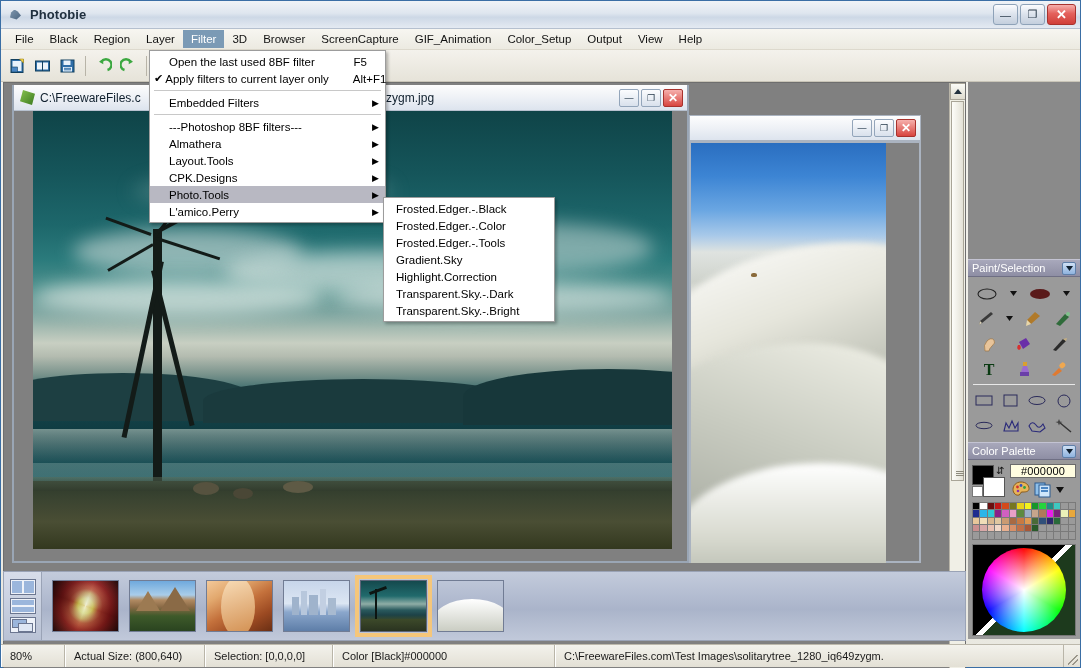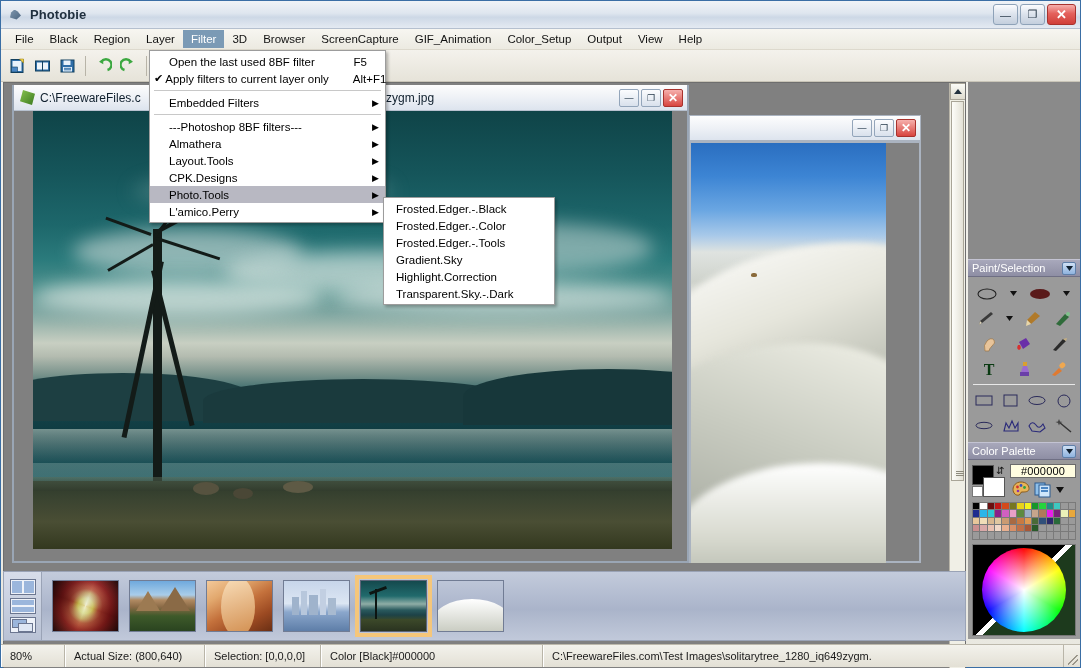--- a/index.html
+++ b/index.html
@@ -785,21 +785,21 @@
       <div class="thumb">
         <div style="position:absolute;inset:0;background:linear-gradient(180deg,#3d86d0 0%,#79add f 22%,#e8e8df 34%,#cfd2c7 55%,#e8e9e0 75%,#b9bcb2 100%);"></div>
         <div style="position:absolute;left:-6px;top:18px;width:80px;height:34px;border-radius:50% 50% 20% 20%/70% 70% 30% 30%;background:linear-gradient(180deg,#ffffff,#c7cabf);"></div>
       </div>
     </div>
   </div>
 
   <div class="statusbar">
     <div class="sb-cell" style="width:64px">80%</div>
     <div class="sb-cell" style="width:140px">Actual Size: (800,640)</div>
-    <div class="sb-cell" style="width:116px">Selection: [0,0,0,0]</div>
+    <div class="sb-cell" style="width:128px">Selection: [0,0,0,0]</div>
     <div class="sb-cell" style="width:222px">Color [Black]#000000</div>
     <div class="sb-cell" style="flex:1">C:\FreewareFiles.com\Test Images\solitarytree_1280_iq649zygm.</div>
     <div class="sb-grip"></div>
   </div>
 
   <div class="menu" id="filterMenu">
     <div class="row">
       <span class="check"></span>
       <span class="lbl">Open the last used 8BF filter</span>
       <span class="accel">F5</span>
@@ -862,15 +862,18 @@
     </div>
     <div class="row">
       <span class="lbl" style="padding-left:8px">Gradient.Sky</span>
     </div>
     <div class="row">
       <span class="lbl" style="padding-left:8px">Highlight.Correction</span>
     </div>
     <div class="row">
       <span class="lbl" style="padding-left:8px">Transparent.Sky.-.Dark</span>
     </div>
+    <div class="row">
+      <span class="lbl" style="padding-left:8px">Transparent.Sky.-.Bright</span>
+    </div>
   </div>
 
 </div>
 
 </body></html>

